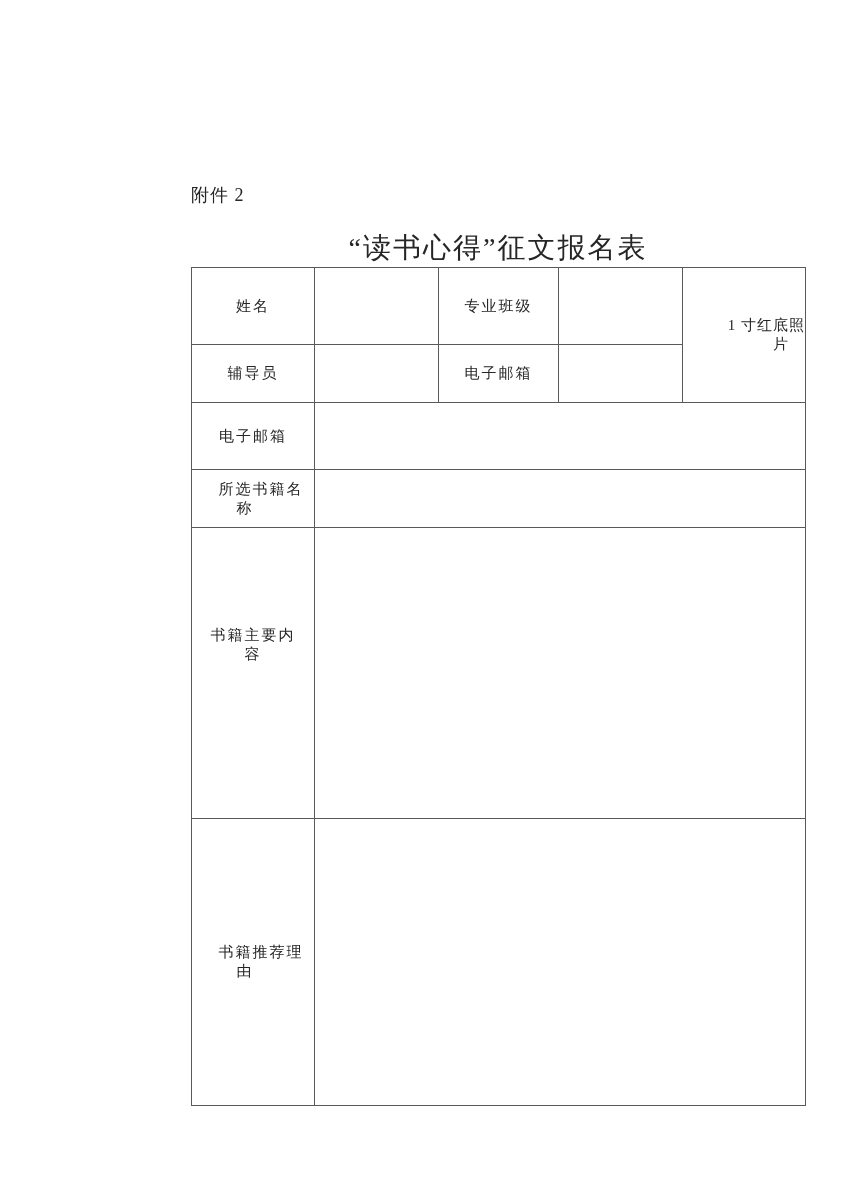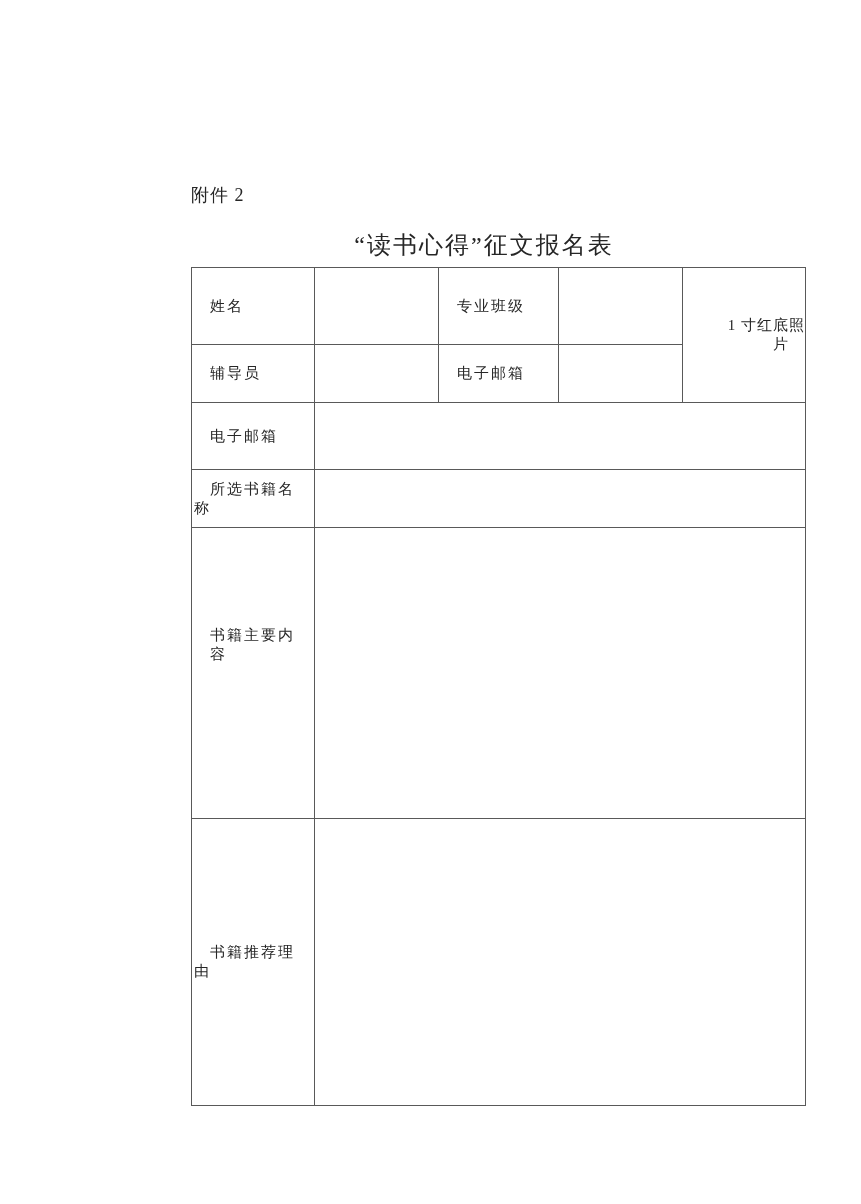--- a/index.html
+++ b/index.html
@@ -23,45 +23,45 @@
   .attachment-label{
     position:absolute;
     left:127px;
     top:119px;
     font-size:18px;
     letter-spacing:1px;
     white-space:pre;
   }
   .form-title{
     position:absolute;
-    left:113px;
+    left:127px;
     top:165px;
     width:614px;
     text-align:center;
-    font-size:24px;
+    font-size:28px;
     letter-spacing:2px;
     white-space:pre;
   }
   table.reg-form{
     position:absolute;
     left:127px;
     top:203px;
     width:614px;
     border-collapse:collapse;
     table-layout:fixed;
   }
   table.reg-form td{
     border:1px solid var(--border-color);
     font-size:15px;
     color:var(--text-color);
     vertical-align:middle;
     overflow:hidden;
   }
   td.label-cell{
-    text-align:left;
+    text-align:center;
     letter-spacing:2px;
     padding:2px;
   }
   td.value-cell{
     background:var(--page-bg);
   }
   td.photo-cell{
     text-align:right;
     letter-spacing:1px;
   }

